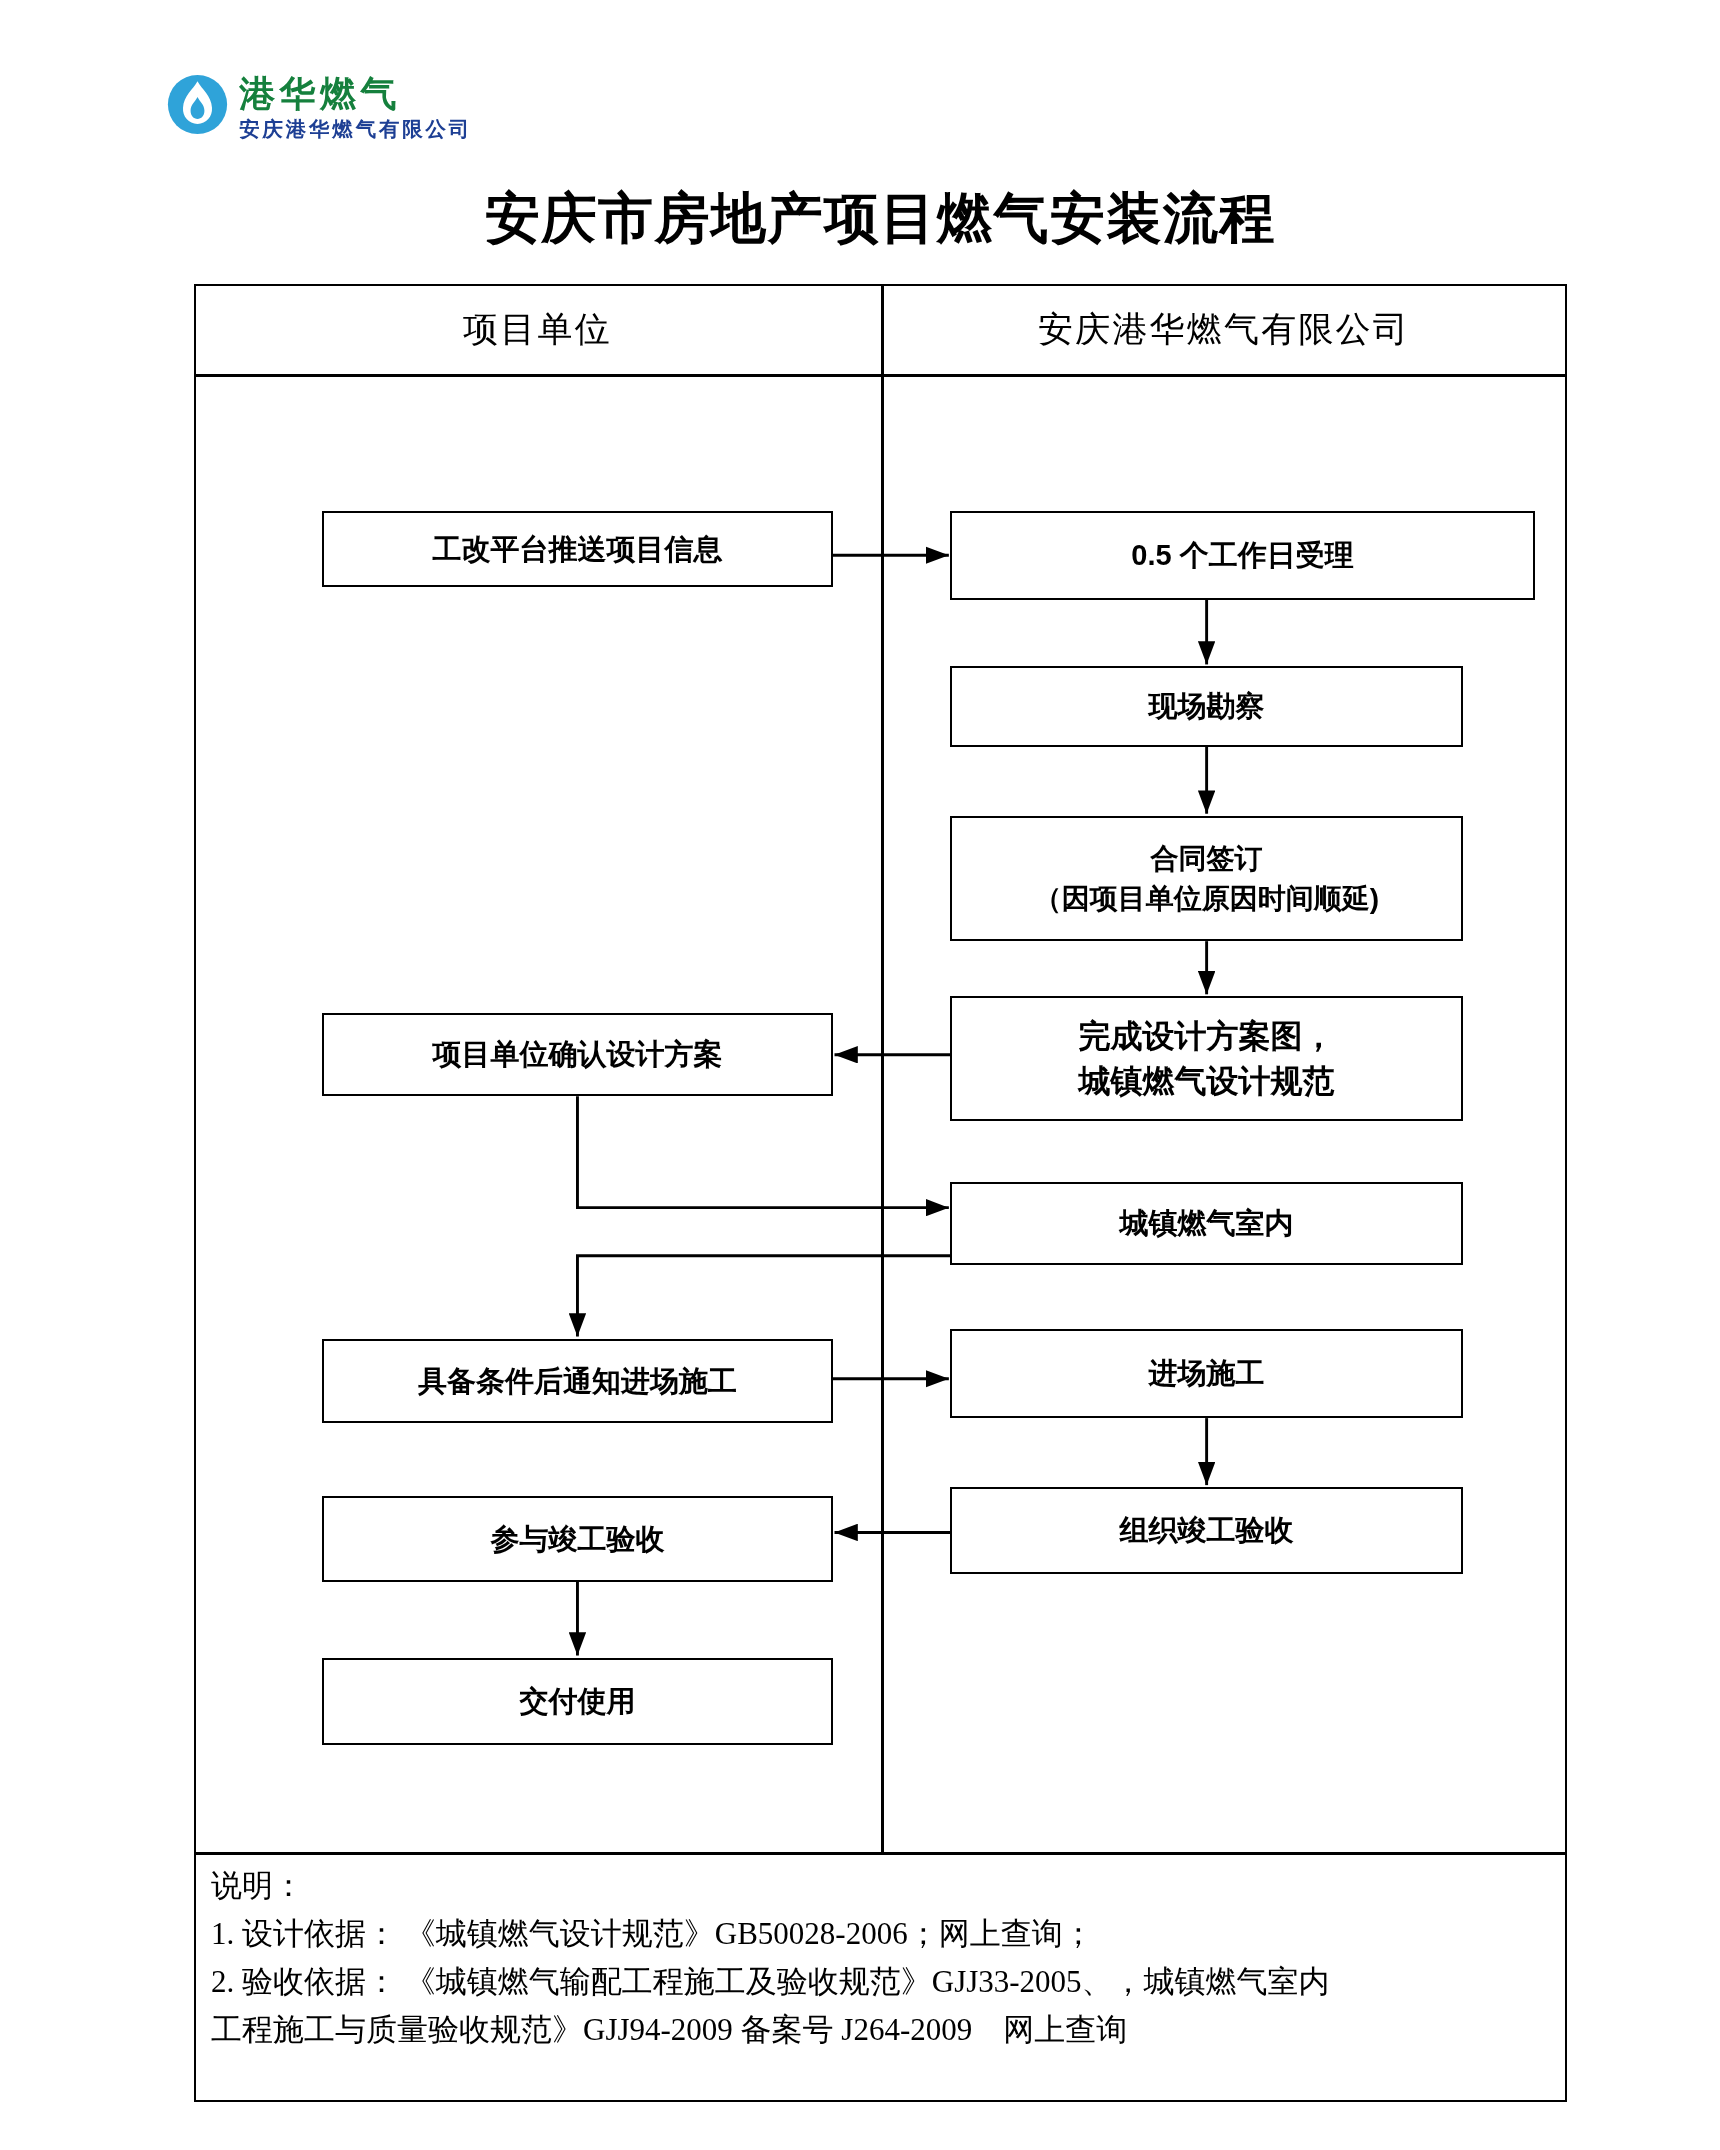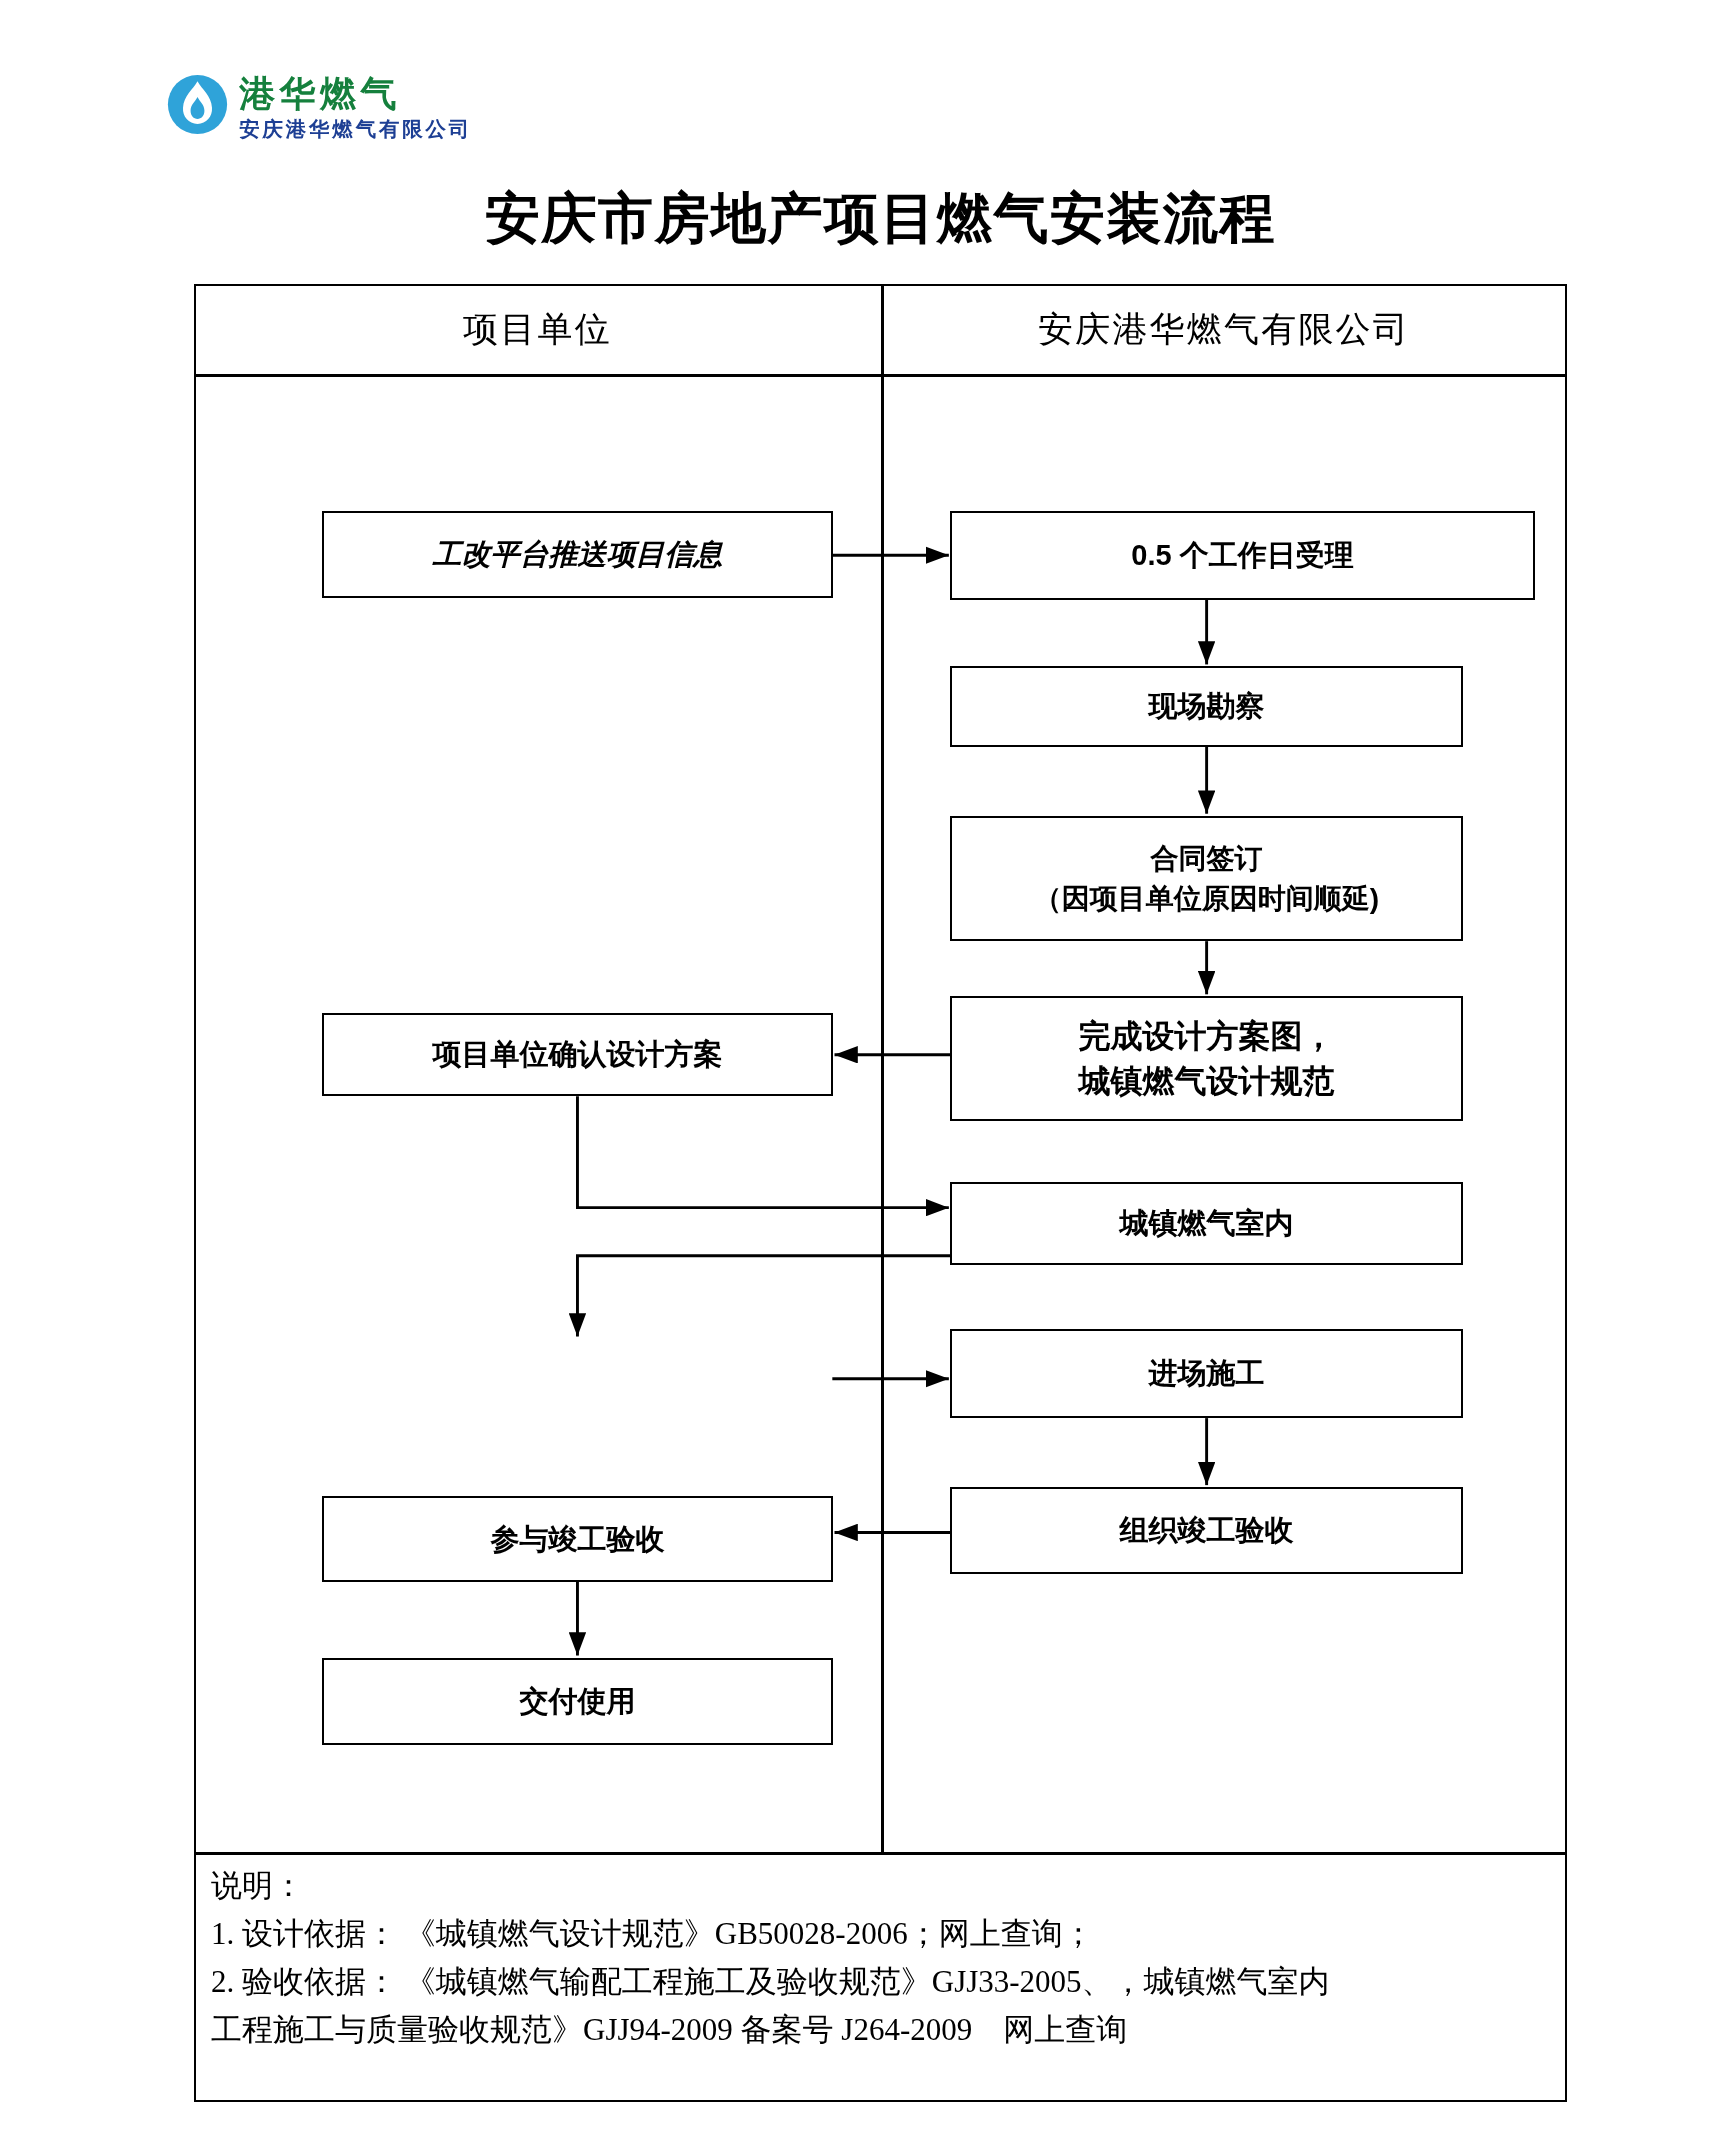--- a/index.html
+++ b/index.html
@@ -56,21 +56,21 @@
   
   .fbox{
     position:absolute;box-sizing:border-box;
     border:2.9px solid #000;background:#fff;
     display:flex;flex-direction:column;align-items:center;justify-content:center;
     font-family:"Liberation Sans", sans-serif;
     font-weight:bold;font-size:29px;line-height:1.4;
     text-align:center;
   }
   .fbox .line{display:block;}
-  .b1{left:322px;top:511px;width:511px;height:87px;font-style:italic;}
+  .b1{left:322px;top:511px;width:511px;height:76px;}
   .b2{left:950px;top:511px;width:585px;height:89px;}
   .b3{left:950px;top:666px;width:513px;height:81px;}
   .b4{left:950px;top:816px;width:513px;height:125px;font-size:28px;}
   .b5{left:950px;top:996px;width:513px;height:125px;font-size:32px;}
   .b6{left:322px;top:1013px;width:511px;height:83px;}
   .b7{left:950px;top:1182px;width:513px;height:83px;}
   .b8{left:322px;top:1339px;width:511px;height:84px;}
   .b9{left:950px;top:1329px;width:513px;height:89px;}
   .b10{left:950px;top:1487px;width:513px;height:87px;}
   .b11{left:322px;top:1496px;width:511px;height:86px;}
@@ -131,20 +131,23 @@
       <path d="M793 2172 V2273" marker-end="url(#arw)"></path>
     </g>
   </svg>
 
   <div class="fbox b1">
     <span class="line">工改平台推送项目信息</span>
   </div>
   <div class="fbox b6">
     <span class="line">项目单位确认设计方案</span>
   </div>
+  <div class="fbox b8">
+    <span class="line">具备条件后通知进场施工</span>
+  </div>
   <div class="fbox b11">
     <span class="line">参与竣工验收</span>
   </div>
   <div class="fbox b12">
     <span class="line">交付使用</span>
   </div>
 
   <div class="fbox b2">
     <span class="line">0.5 个工作日受理</span>
   </div>

